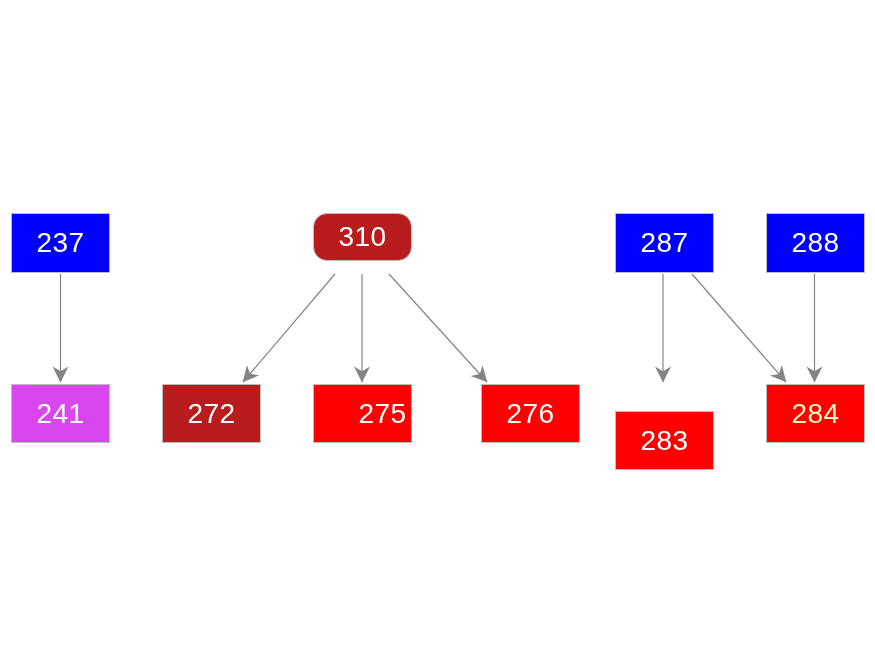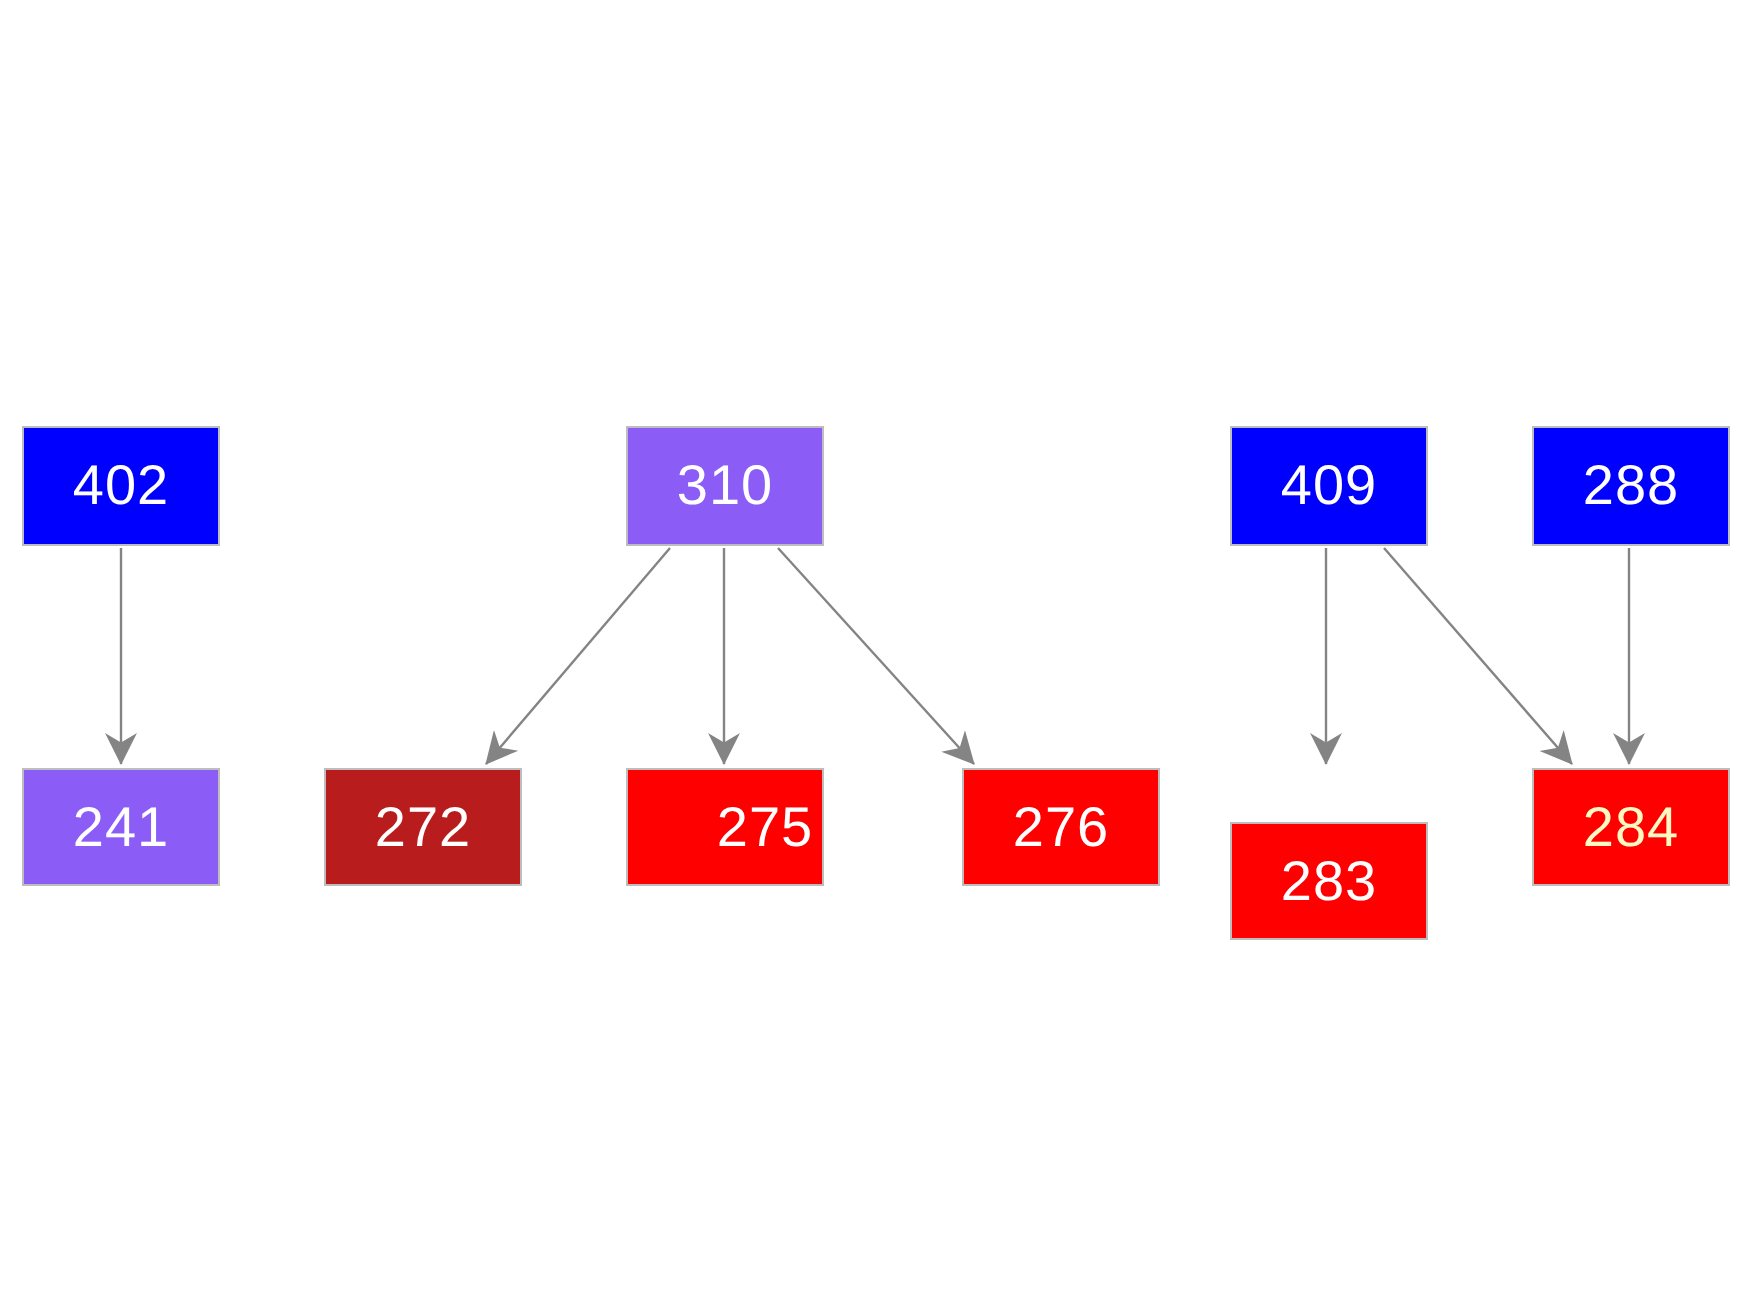--- a/index.html
+++ b/index.html
@@ -54,32 +54,32 @@
         <path d="M 335 274 L 243 382" stroke="#848484" stroke-width="1.2" fill="none" marker-end="url(#arrowhead)"></path>
         <path d="M 362 274 L 362 382" stroke="#848484" stroke-width="1.2" fill="none" marker-end="url(#arrowhead)"></path>
         <path d="M 389 274 L 487 382" stroke="#848484" stroke-width="1.2" fill="none" marker-end="url(#arrowhead)"></path>
         <path d="M 663 274 L 663 382" stroke="#848484" stroke-width="1.2" fill="none" marker-end="url(#arrowhead)"></path>
         <path d="M 692 274 L 786 382" stroke="#848484" stroke-width="1.2" fill="none" marker-end="url(#arrowhead)"></path>
         <path d="M 814.5 274 L 814.5 382" stroke="#848484" stroke-width="1.2" fill="none" marker-end="url(#arrowhead)"></path>
       </g>
   </svg>
   <div id="nodes">
       <div class="node" style="left: 11px; top: 213px; width: 99px; height: 60px; background: rgb(0, 0, 255); border-color: rgb(189, 189, 189);">
-        <span class="node-label" style="color: rgb(255, 255, 255);">402</span>
+        <span class="node-label" style="color: rgb(255, 255, 255);">237</span>
       </div>
-      <div class="node" style="left: 313px; top: 213px; width: 99px; height: 60px; background: #8b5cf6; border-color: rgb(189, 189, 189);">
+      <div class="node" style="left: 313px; top: 213px; width: 99px; height: 48px; background: #b91c1c; border-color: rgb(189, 189, 189); border-radius: 14px;">
         <span class="node-label" style="color: rgb(255, 255, 255);">310</span>
       </div>
       <div class="node" style="left: 615px; top: 213px; width: 99px; height: 60px; background: rgb(0, 0, 255); border-color: rgb(189, 189, 189);">
-        <span class="node-label" style="color: rgb(255, 255, 255);">409</span>
+        <span class="node-label" style="color: rgb(255, 255, 255);">287</span>
       </div>
       <div class="node" style="left: 766px; top: 213px; width: 99px; height: 60px; background: rgb(0, 0, 255); border-color: rgb(189, 189, 189);">
         <span class="node-label" style="color: rgb(255, 255, 255);">288</span>
       </div>
-      <div class="node" style="left: 11px; top: 384px; width: 99px; height: 59px; background: #8b5cf6; border-color: rgb(189, 189, 189);">
+      <div class="node" style="left: 11px; top: 384px; width: 99px; height: 59px; background: #d946ef; border-color: rgb(189, 189, 189);">
         <span class="node-label" style="color: rgb(255, 255, 255);">241</span>
       </div>
       <div class="node" style="left: 162px; top: 384px; width: 99px; height: 59px; background: #b91c1c; border-color: rgb(189, 189, 189);">
         <span class="node-label" style="color: rgb(255, 255, 255);">272</span>
       </div>
       <div class="node" style="left: 313px; top: 384px; width: 99px; height: 59px; background: rgb(255, 0, 0); border-color: rgb(189, 189, 189);">
         <span class="node-label" style="color: rgb(255, 255, 255); margin-left: 40px;">275</span>
       </div>
       <div class="node" style="left: 464px; top: 384px; width: 99px; height: 59px; background: rgb(255, 0, 0); border-color: rgb(189, 189, 189); margin-left: 17px;">
         <span class="node-label" style="color: rgb(255, 255, 255);">276</span>

